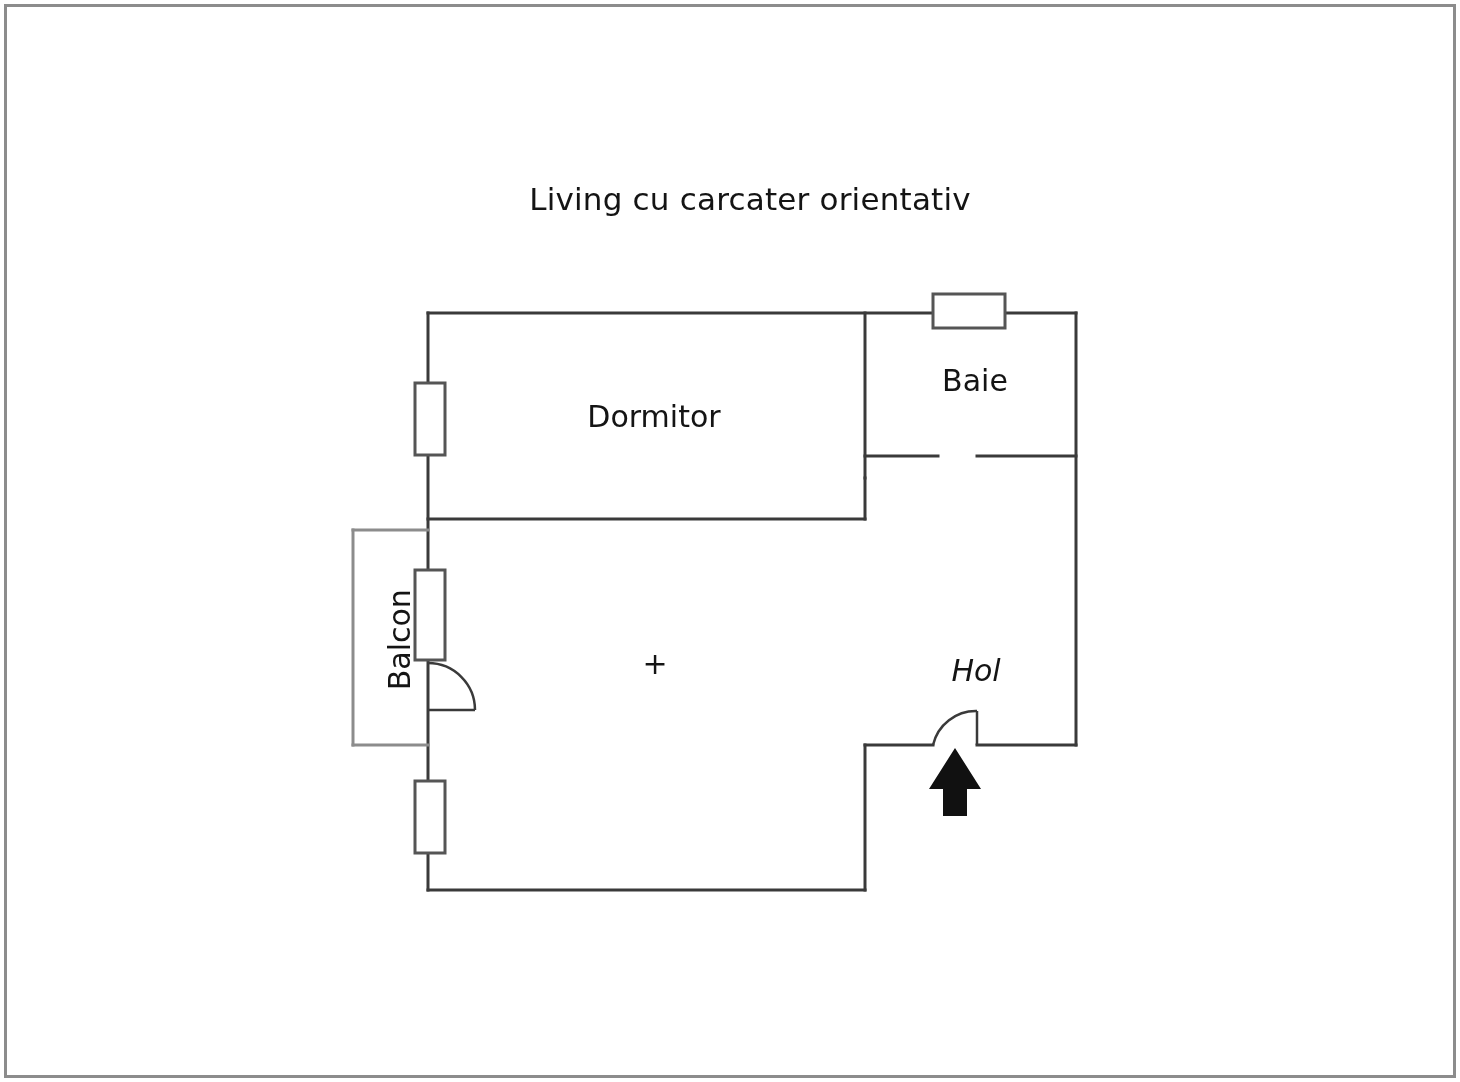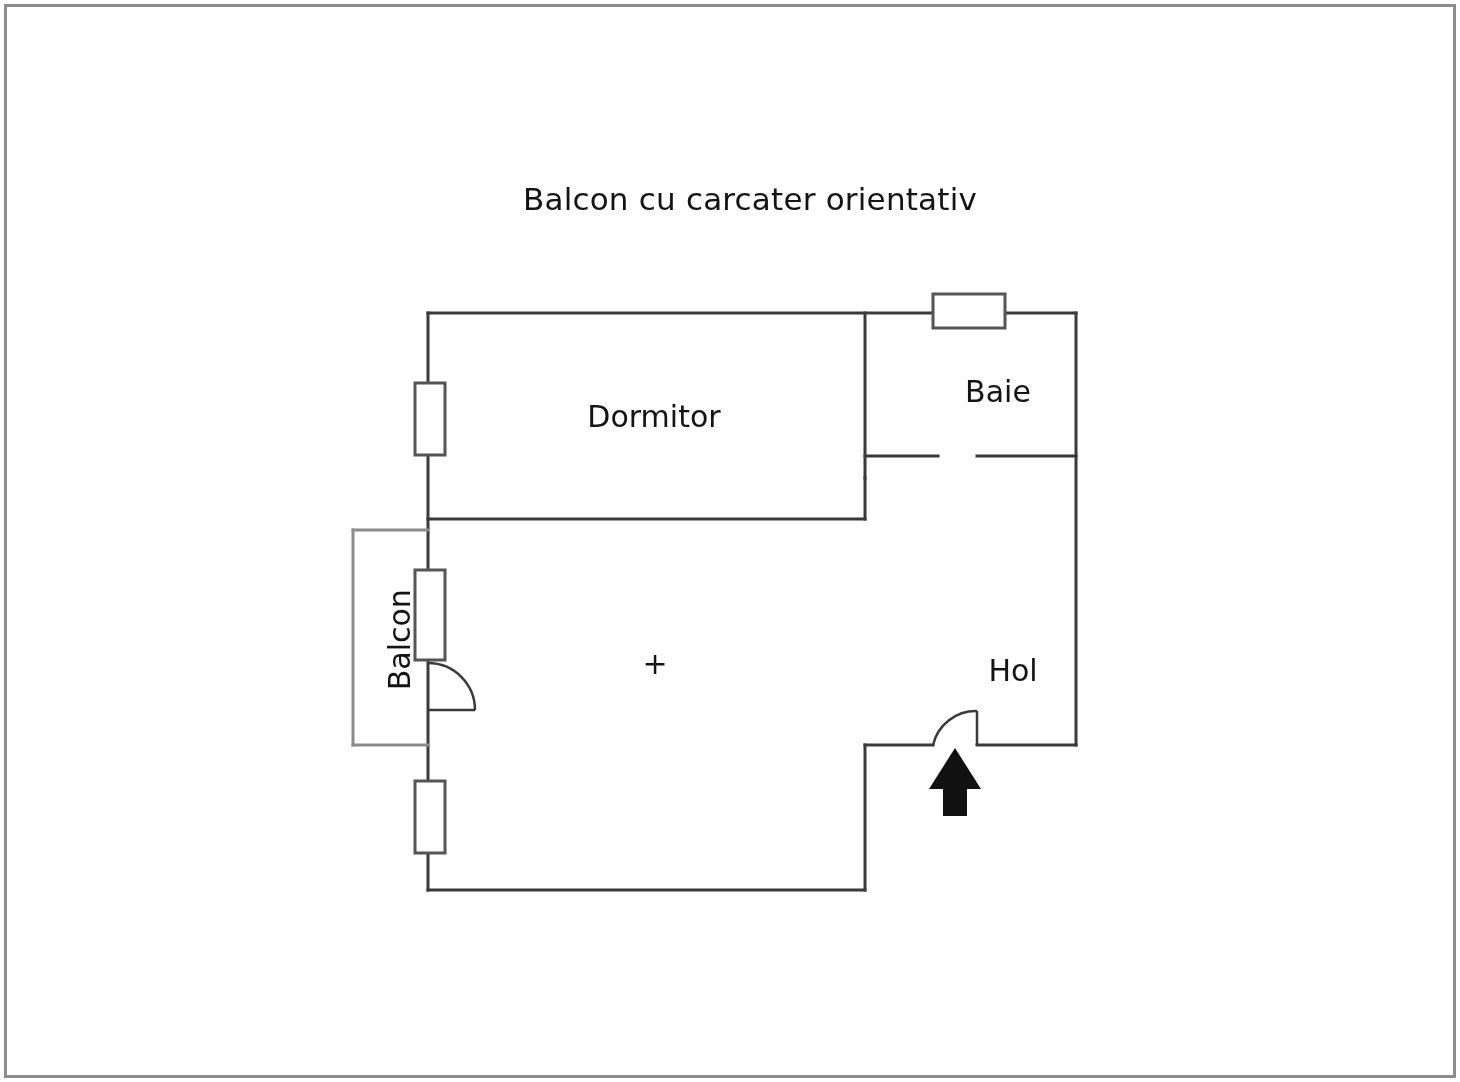--- a/index.html
+++ b/index.html
@@ -61,21 +61,21 @@
     transform: rotate(-90deg);
   }
 </style>
 </head>
 <body>
 
 <div id="page">
 
   <div id="page-border"></div>
 
-  <div id="plan-title">Balcon cu carcater orientativ</div>
+  <div id="plan-title">Living cu carcater orientativ</div>
 
   <svg id="floorplan" viewBox="0 0 1460 1082" xmlns="http://www.w3.org/2000/svg">
 
     <g fill="none" stroke="#3a3a3a" stroke-width="3" stroke-linecap="square">
 
       <line x1="428" y1="313" x2="1076" y2="313"></line>
 
       <line x1="1076" y1="313" x2="1076" y2="745"></line>
 
       <line x1="1076" y1="745" x2="977" y2="745"></line>
@@ -130,23 +130,23 @@
     </g>
 
     <g>
       <polygon fill="#111111" stroke="none" points="955,748 981,789 967,789 967,816 943,816 943,789 929,789"></polygon>
     </g>
 
   </svg>
 
   <div class="room-label" style="left:566px; top:399px; width:176px;text-align:center;">Dormitor</div>
 
-  <div class="room-label" style="left:928px; top:363px; width:140px;margin-top:11px;">Baie</div>
+  <div class="room-label" style="left:905px; top:363px; width:140px;">Baie</div>
 
   <div class="room-label vertical" style="left:320px; top:622px; width:160px;">Balcon</div>
 
-  <div class="room-label" style="left:943px; top:653px; width:140px;">Hol</div>
+  <div class="room-label" style="left:906px; top:653px; width:140px;font-style:italic;">Hol</div>
 
   <div class="room-label" style="left:555px; top:646px; width:200px;">
     <div>+</div>
   </div>
 
 </div>
 
 </body></html>

